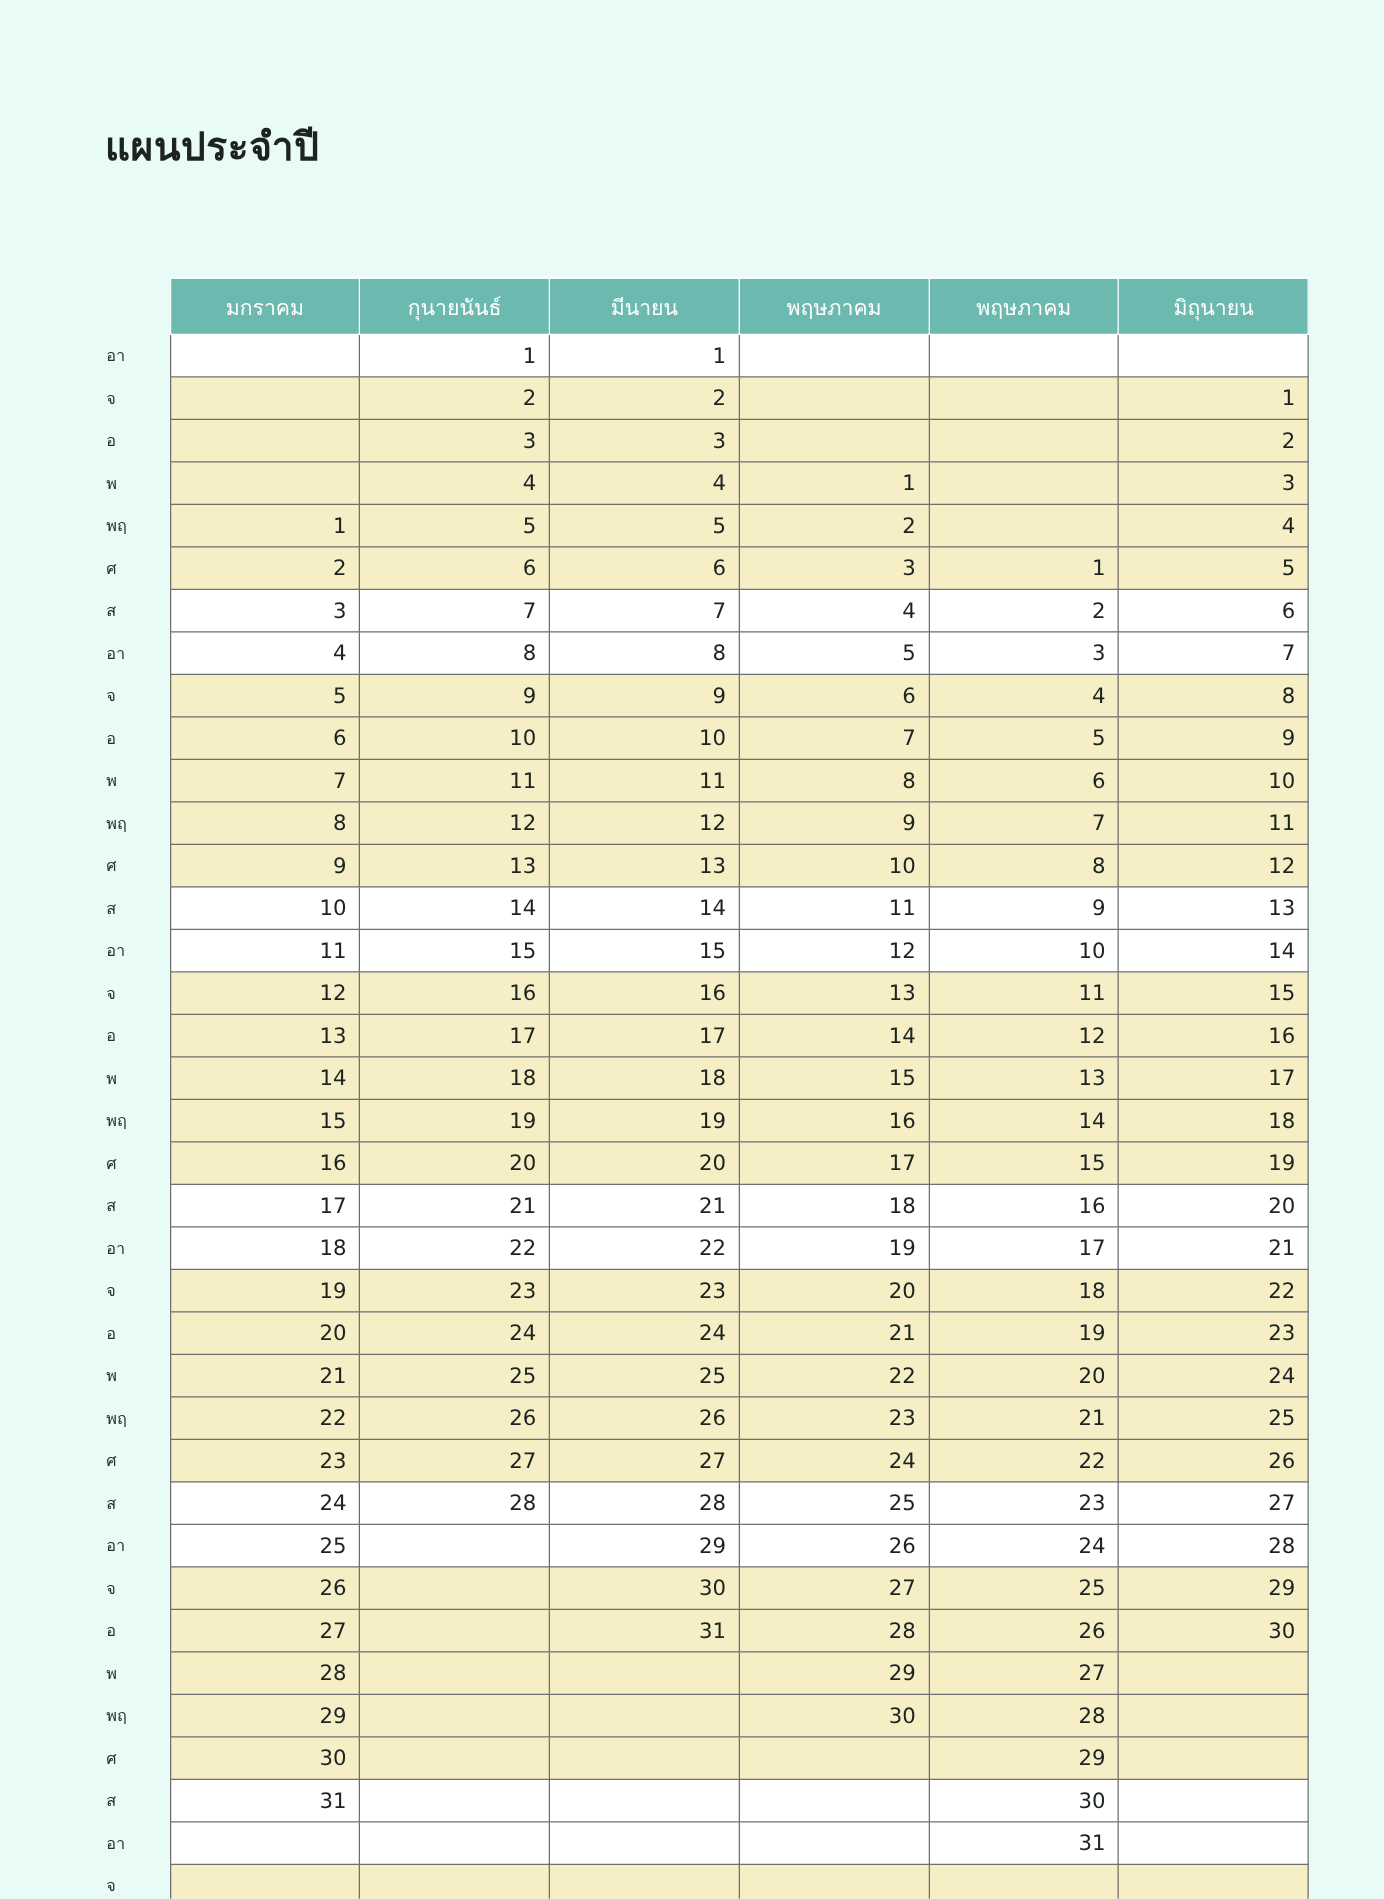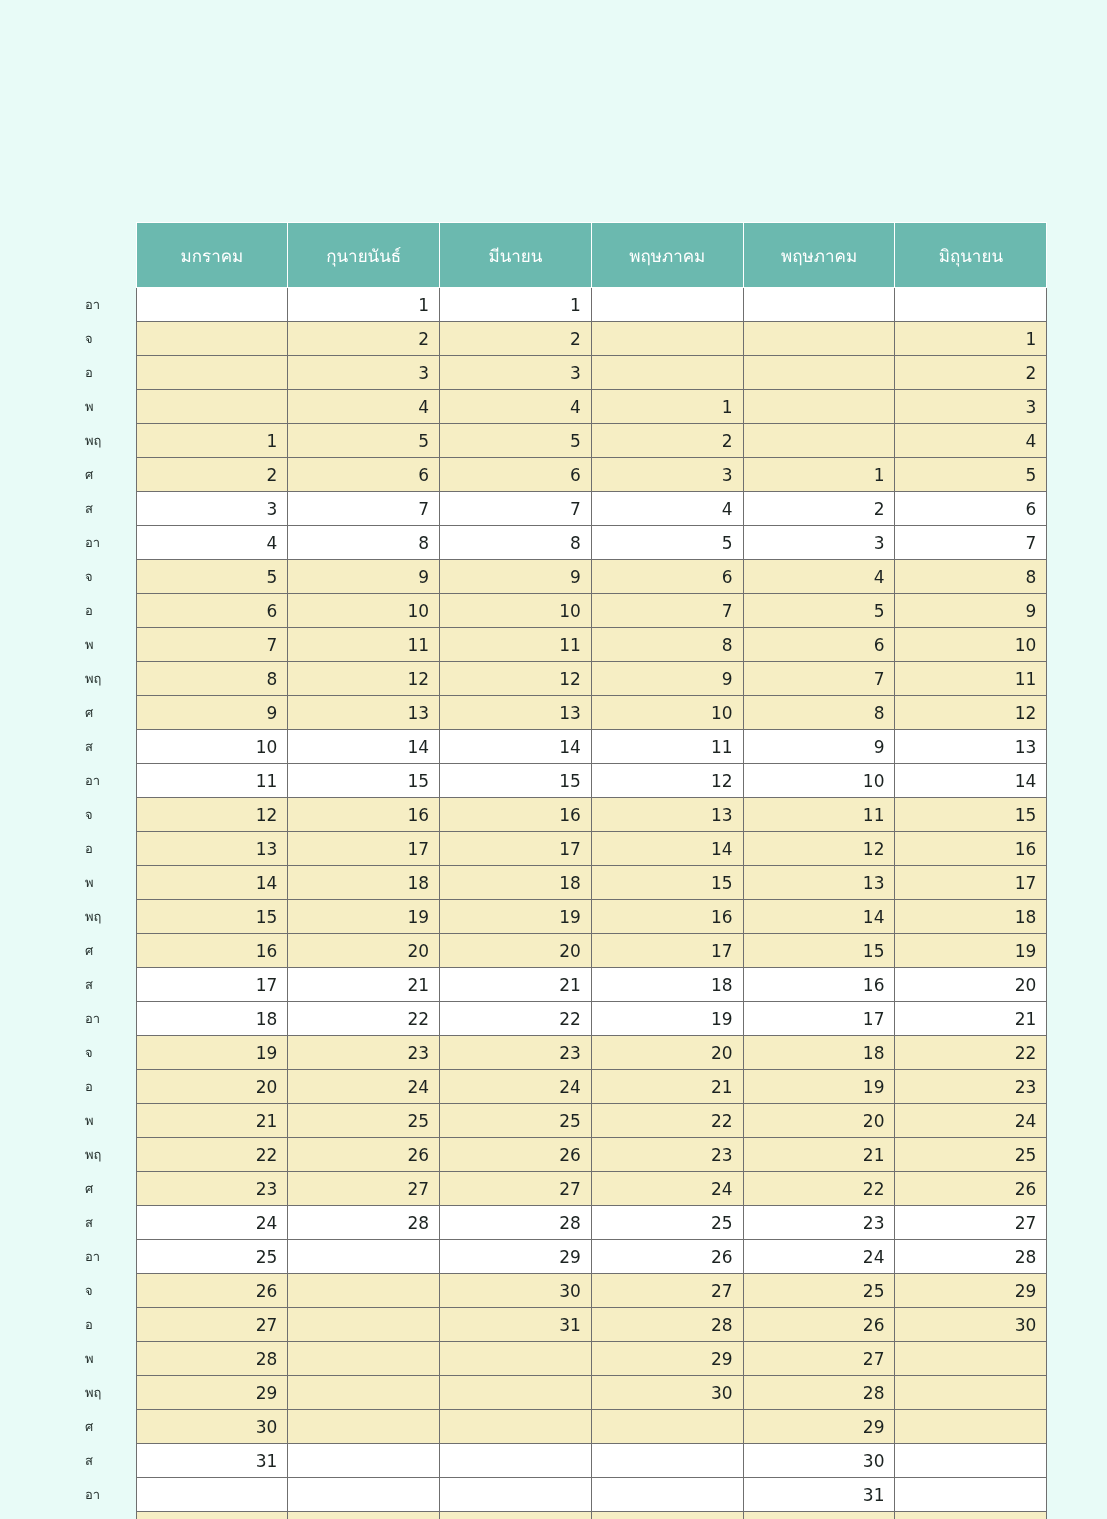--- a/index.html
+++ b/index.html
@@ -50,21 +50,21 @@
   }
   th.month {
     background: #6bb9af;
     color: #ffffff;
     font-size: 17px;
     font-weight: normal;
     border: 1px solid #ffffff;
     height: 44px;
     text-align: center;
     vertical-align: middle;
-    padding: 10px 4px;
+    padding: 0 4px;
   }
   td.daylabel {
     background: transparent;
     border: none;
     font-size: 13px;
     color: #26312e;
     text-align: left;
     padding-right: 11px;
     height: 32px;
     vertical-align: middle;
@@ -82,20 +82,21 @@
   }
   tr.shaded td.cell {
     background: #f6eec4;
   }
 </style>
 </head>
 <body>
 
 <div class="page">
 
+  <div class="title">แผนประจำปี</div>
 
   <div class="calendar-wrap">
     <table class="calendar">
       <colgroup>
         <col class="daycol">
         <col class="monthcol">
         <col class="monthcol">
         <col class="monthcol">
         <col class="monthcol">
         <col class="monthcol">

